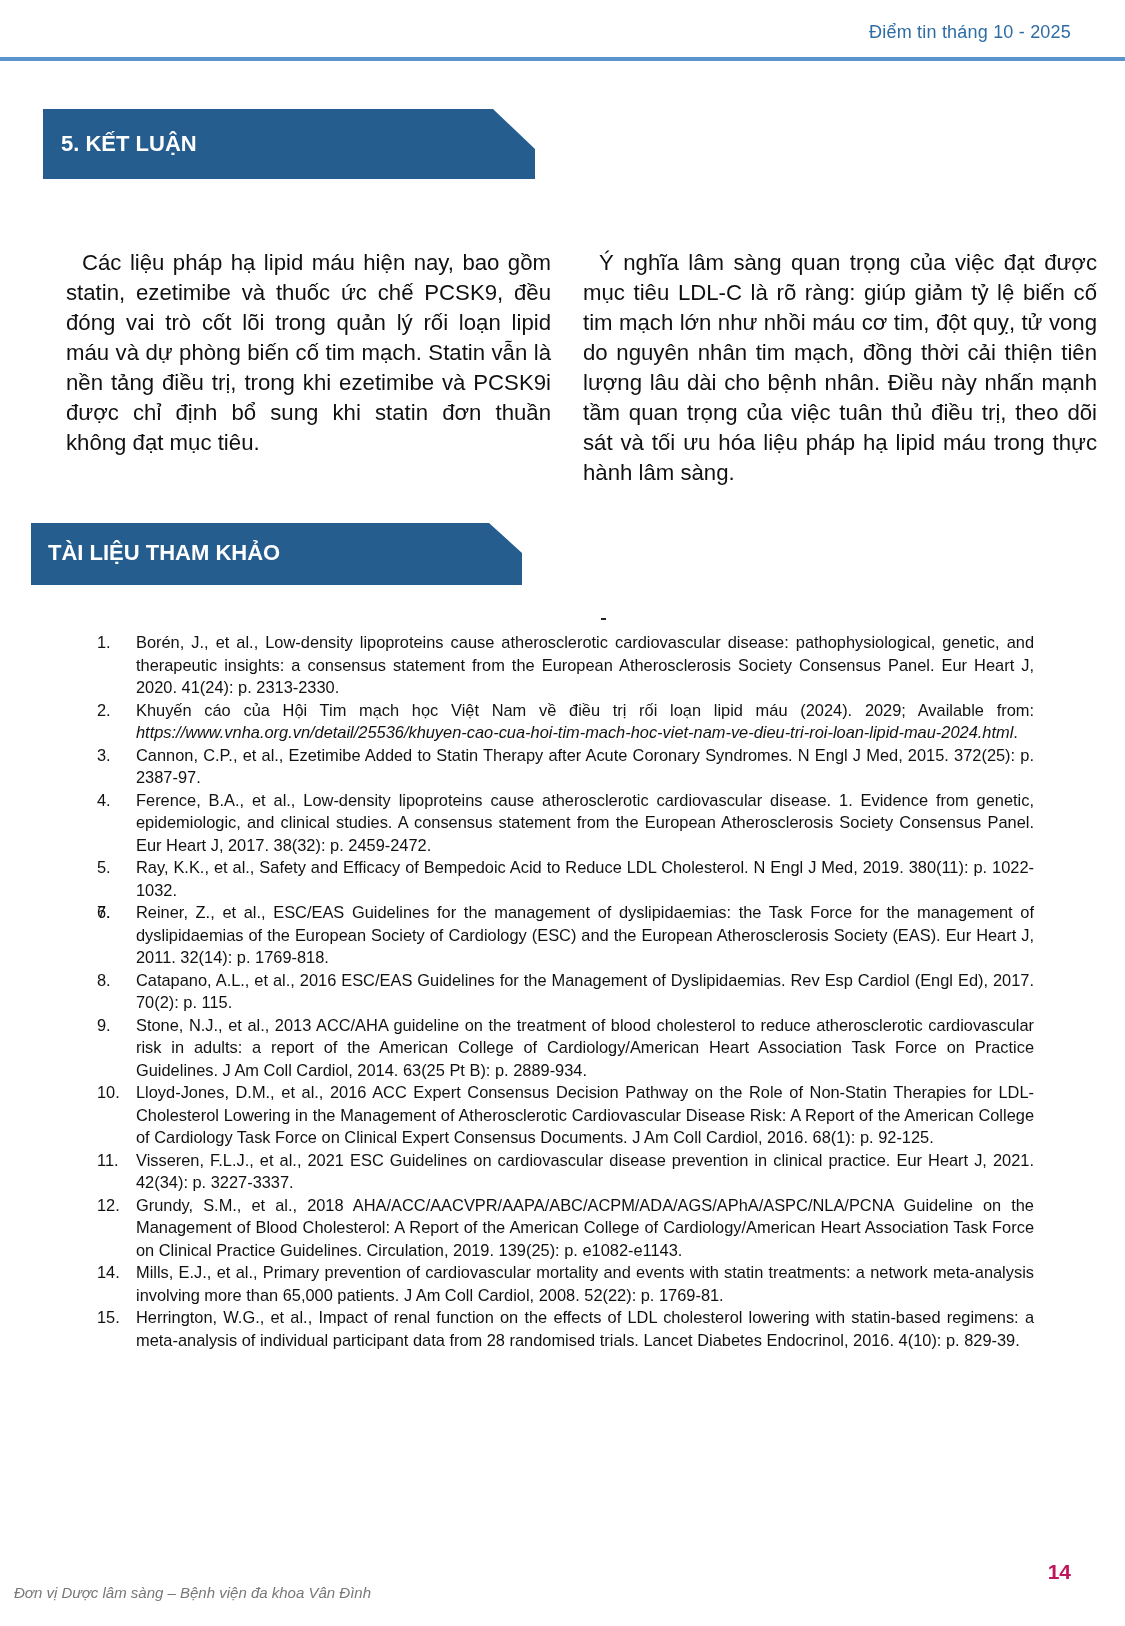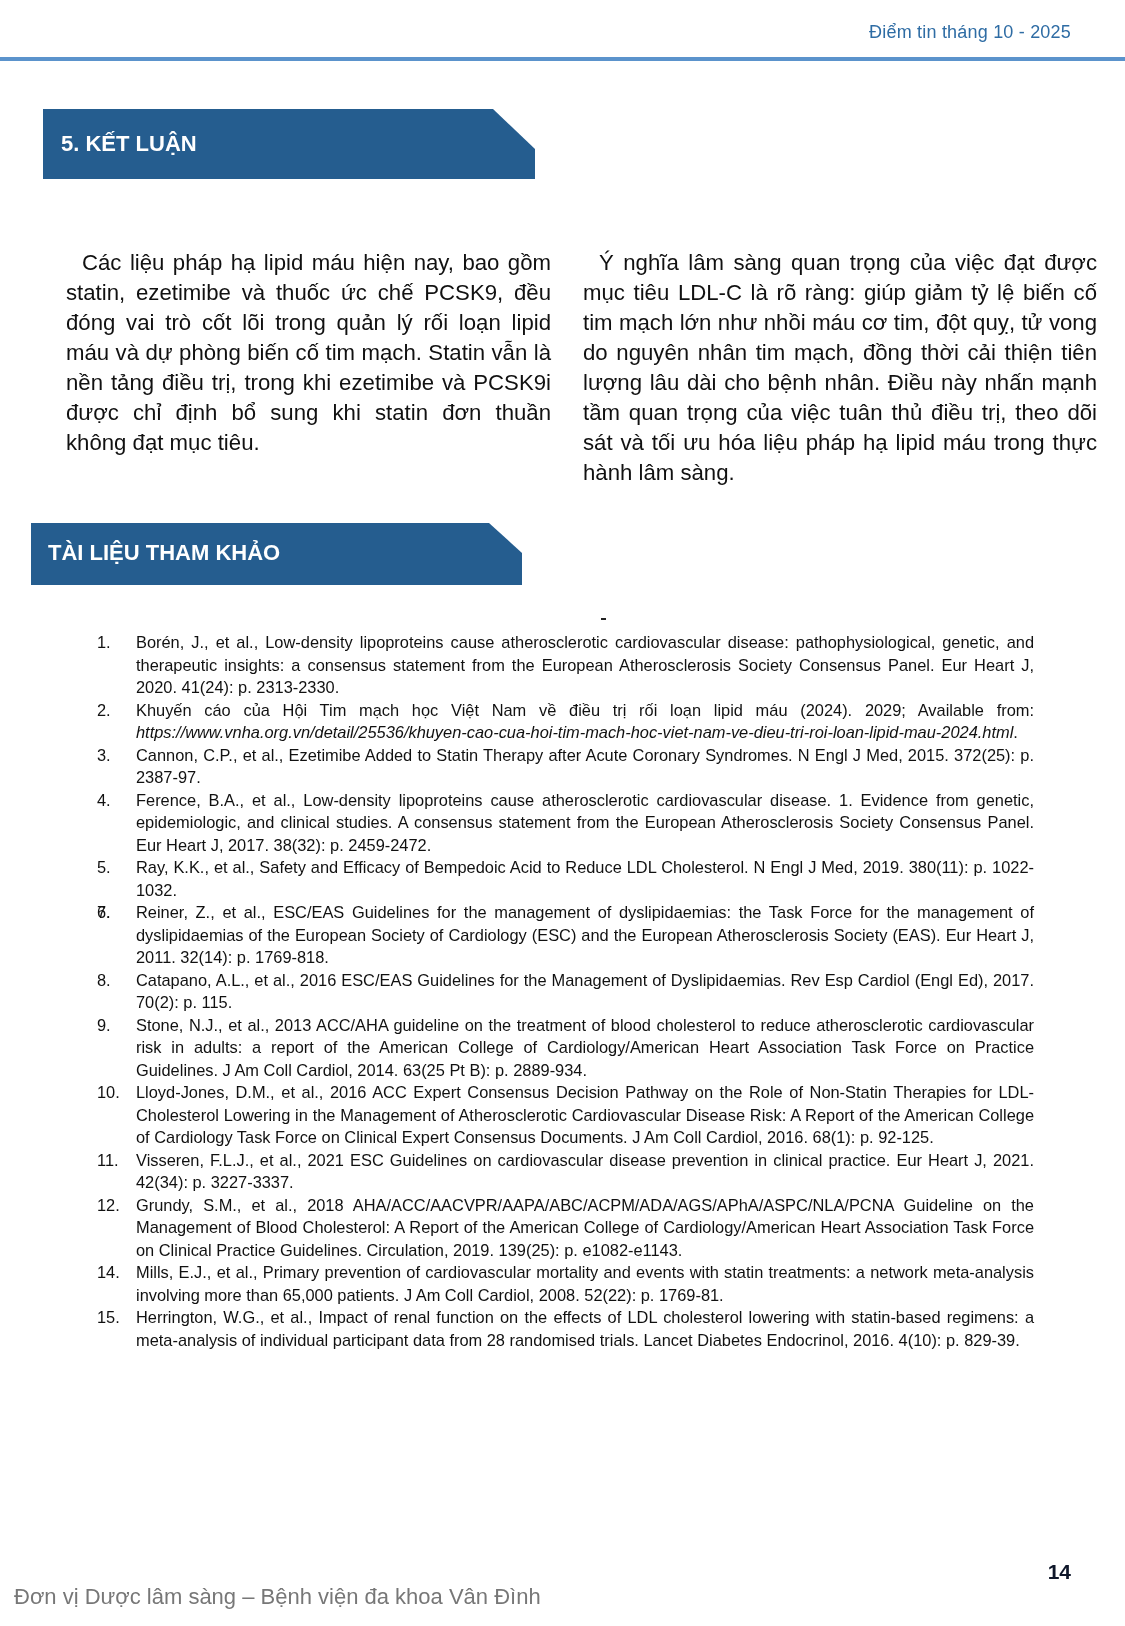--- a/index.html
+++ b/index.html
@@ -21,24 +21,24 @@
           text-align: justify; text-indent: 16px; hyphens: none; }
   .para-left { left: 55px; top: 226px; width: 485px; margin-left: 11px; }
   .para-right { left: 583px; top: 226px; width: 514px; }
   .refs { position: absolute; left: 97px; top: 631px; width: 937px; margin: 0;
           padding: 0; list-style: none; font-size: 16.4px; line-height: 22.5px; }
   .refs li { position: relative; padding-left: 39px; text-align: justify; }
   .refs .num { position: absolute; left: 0; top: 0; }
   .refs .url { font-style: italic; }
   .stray-mark { position: absolute; left: 601px; top: 618px; width: 5px; height: 2px;
                 background: #222; }
-  .footer-left { position: absolute; left: 14px; top: 1584px; font-size: 22px;
-                 color: #777; }
+  .footer-left { position: absolute; left: 14px; top: 1584px; font-size: 15px;
+                 font-style: italic; color: #777; }
   .page-num { position: absolute; right: 54px; top: 1560px; font-size: 21px;
-              font-weight: bold; color: #0f172a; }
+              font-weight: bold; color: #be185d; }
 </style>
 </head>
 <body>
 
 <div class="header-title">Điểm tin tháng 10 -  2025</div>
 <div class="header-rule"></div>
 
 <div class="section-banner banner-1">
   <span>5. KẾT LUẬN</span>
 </div>

